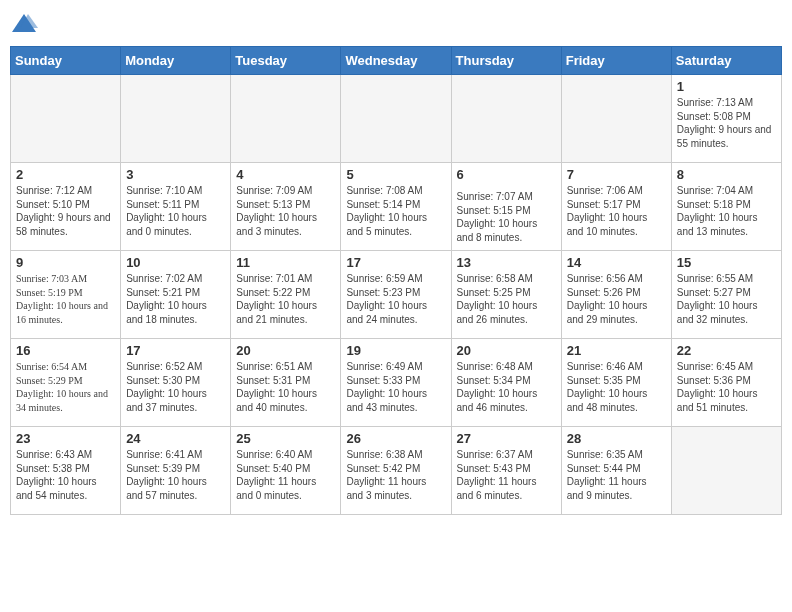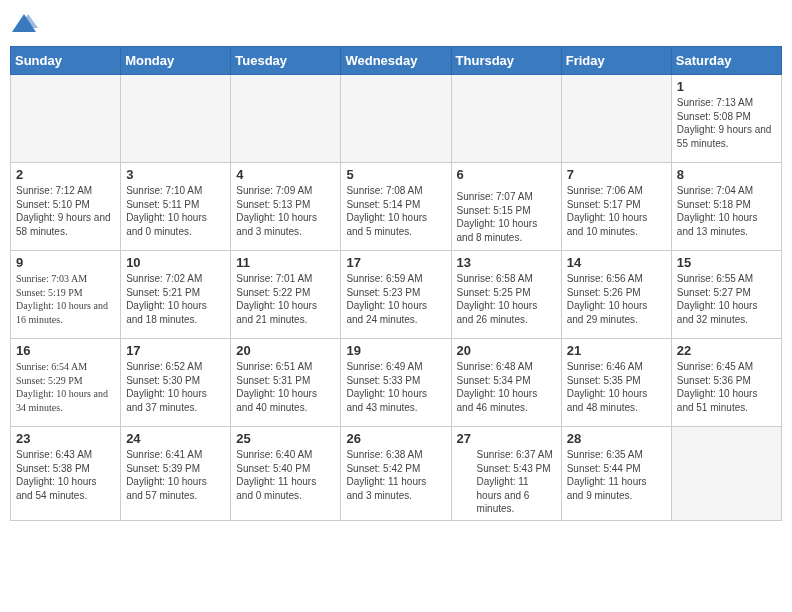--- a/index.html
+++ b/index.html
@@ -292,21 +292,21 @@
 Daylight: 11 hours and 0 minutes.</div>
         </td>
         <td>
           <span class="day-num">26</span>
           <div class="day-info" style="white-space: pre-line;">Sunrise: 6:38 AM
 Sunset: 5:42 PM
 Daylight: 11 hours and 3 minutes.</div>
         </td>
         <td>
           <span class="day-num">27</span>
-          <div class="day-info" style="white-space: pre-line; margin-left: 20px;">Sunrise: 6:37 AM
+          <div class="day-info" style="white-space: pre-line;">Sunrise: 6:37 AM
 Sunset: 5:43 PM
 Daylight: 11 hours and 6 minutes.</div>
         </td>
         <td>
           <span class="day-num">28</span>
           <div class="day-info" style="white-space: pre-line;">Sunrise: 6:35 AM
 Sunset: 5:44 PM
 Daylight: 11 hours and 9 minutes.</div>
         </td>
         <td class="empty"></td>

